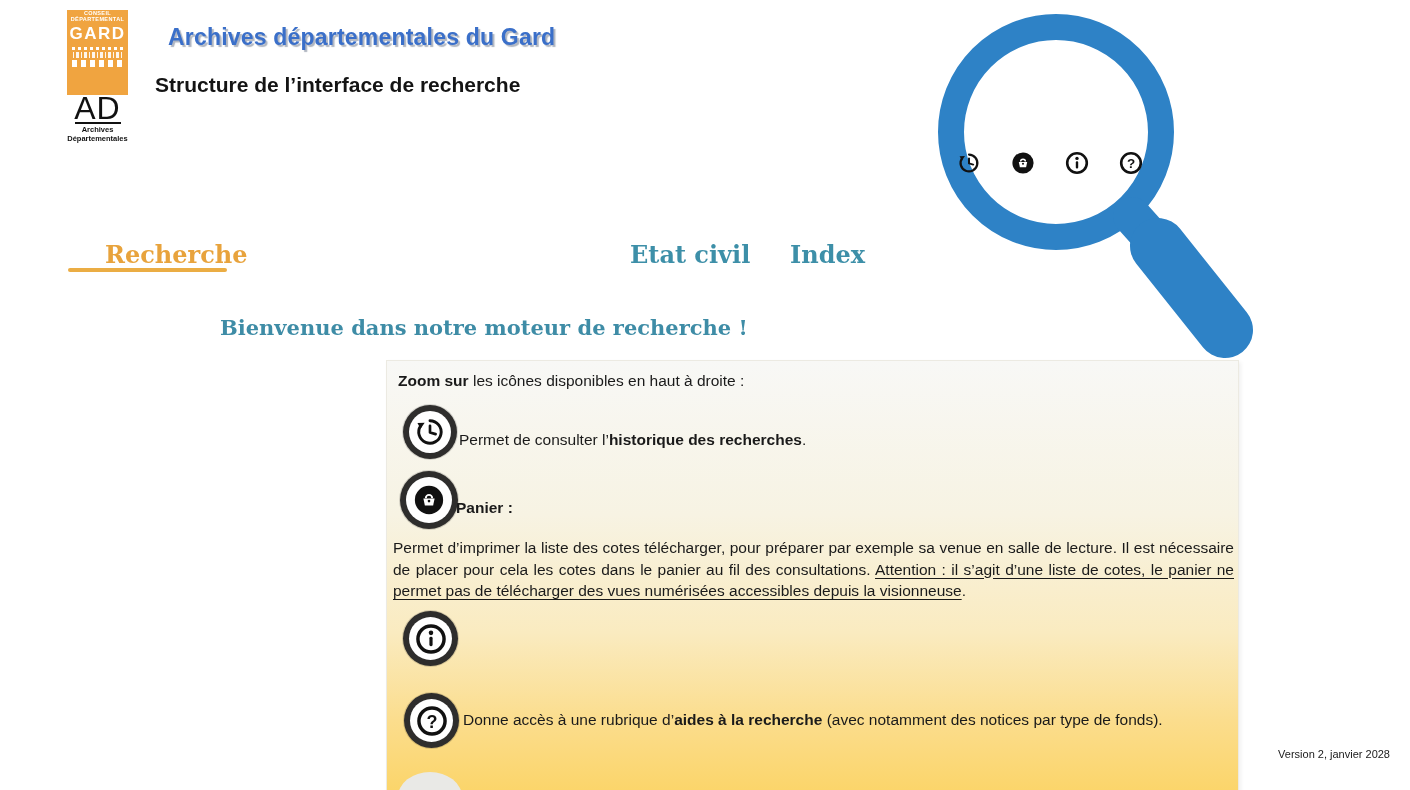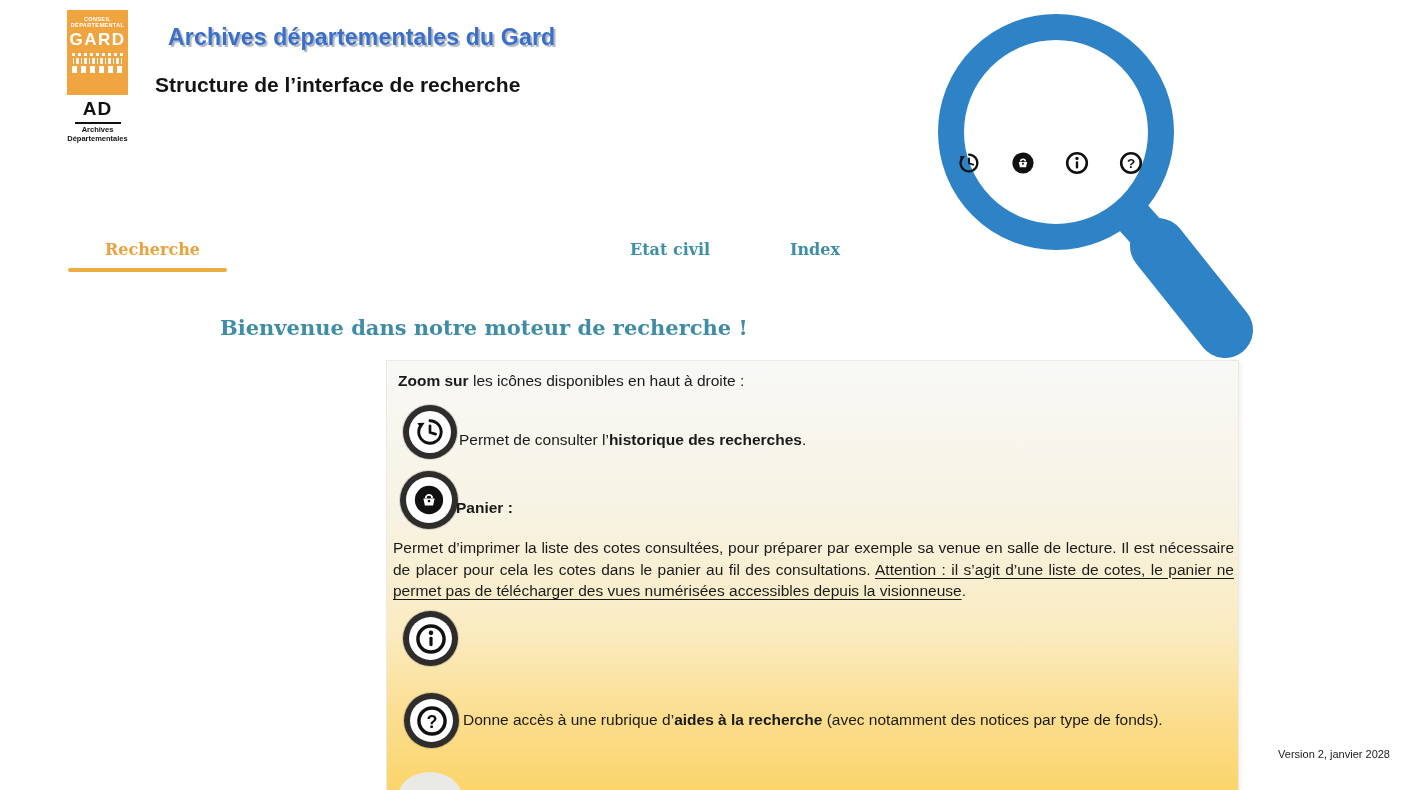--- a/index.html
+++ b/index.html
@@ -4,41 +4,41 @@
 <style>
   * { margin:0; padding:0; box-sizing:border-box; }
   html,body { background:#ffffff; }
   .page {
     position:relative; width:1410px; height:790px; overflow:hidden;
     background:#ffffff; font-family:"Liberation Sans", sans-serif; color:#1a1a1a;
   }
 
   
   .logo { position:absolute; left:67px; top:10px; width:61px; }
-  .logo-orange { width:61px; height:85px; background:#F0A440; color:#fff; text-align:center; padding-top:6px; }
+  .logo-orange { width:61px; height:85px; background:#F0A440; color:#fff; text-align:center; }
   .logo-council { font-size:5.5px; font-weight:bold; line-height:6px; letter-spacing:.4px; }
   .logo-gard { font-size:17px; font-weight:bold; letter-spacing:1.5px; margin-top:2px; }
   .bridge { margin:3px auto 0; width:52px; }
   .bridge-r1 { height:3px; background:repeating-linear-gradient(90deg,#fff 0 3px,transparent 3px 6px); }
   .bridge-r2 { margin-top:2px; height:6px; background:repeating-linear-gradient(90deg,transparent 0 1px,#fff 1px 2px,transparent 2px 3px,#F0A440 3px 4px,#fff 4px 7px,transparent 7px 8px); opacity:.9;}
   .bridge-r3 { margin-top:2px; height:7px; background:repeating-linear-gradient(90deg,#fff 0 5px,transparent 5px 9px); }
   .logo-ad { text-align:center; background:#fff; color:#111; padding-top:1px; }
-  .logo-ad-letters { font-size:19px; font-weight:700; letter-spacing:1px; line-height:25px; }
+  .logo-ad-letters { font-size:32px; font-weight:400; letter-spacing:1px; line-height:25px; }
   .logo-ad-rule { width:46px; height:2px; background:#111; margin:1px auto 2px; }
   .logo-ad-sub { font-size:7.5px; font-weight:bold; line-height:8.5px; }
 
   
   .title {
     position:absolute; left:168px; top:24px; font-size:23px; font-weight:bold;
     color:#3A6FC9; text-shadow:2px 2px 1px rgba(110,120,140,.55); letter-spacing:.2px;
   }
   .subtitle { position:absolute; left:155px; top:73px; font-size:21px; font-weight:bold; color:#141414; }
 
   
-  .tab { position:absolute; top:240px; font-family:"DejaVu Serif", serif; font-weight:bold; font-size:16px; color:#3D8FA8; cursor:pointer; }
+  .tab { position:absolute; top:240px; font-family:"DejaVu Serif", serif; font-weight:bold; font-size:24px; color:#3D8FA8; cursor:pointer; }
   .tab.active { color:#E8A33C; }
   .tab-underline { position:absolute; left:68px; top:268px; width:159px; height:4px; background:#EBAD44; border-radius:2px; }
 
   .welcome { position:absolute; left:220px; top:315px; font-family:"DejaVu Serif", serif; font-weight:bold; font-size:21px; color:#3E8CA6; }
 
   
   .magnifier { position:absolute; left:920px; top:4px; width:340px; height:356px; }
   .mag-icons { position:absolute; left:957px; top:151px; display:flex; gap:30px; }
   .mag-icons .mini { width:24px; height:24px; color:#111; }
 
@@ -173,21 +173,21 @@
     <span class="big-icon" id="icon-basket-big">
       <span class="bi-inner">
           <svg viewBox="0 0 24 24">
             <use href="#s-basket"></use>
           </svg>
         </span>
     </span>
     <div class="ib-abs t-panier">Panier :</div>
 
     <div class="ib-abs t-para">
-      <span>Permet d’imprimer la liste des cotes consultées, pour préparer par exemple sa venue en salle de lecture. Il est nécessaire de placer pour cela les cotes dans le panier au fil des consultations. </span><span class="ul">Attention : il s’agit d’une liste de cotes, le panier ne permet pas de télécharger des vues numérisées accessibles depuis la visionneuse</span><span>.</span>
+      <span>Permet d’imprimer la liste des cotes télécharger, pour préparer par exemple sa venue en salle de lecture. Il est nécessaire de placer pour cela les cotes dans le panier au fil des consultations. </span><span class="ul">Attention : il s’agit d’une liste de cotes, le panier ne permet pas de télécharger des vues numérisées accessibles depuis la visionneuse</span><span>.</span>
     </div>
 
     <span class="big-icon" id="icon-info-big">
       <span class="bi-inner">
           <svg viewBox="0 0 24 24">
             <use href="#s-info"></use>
           </svg>
         </span>
     </span>
 

